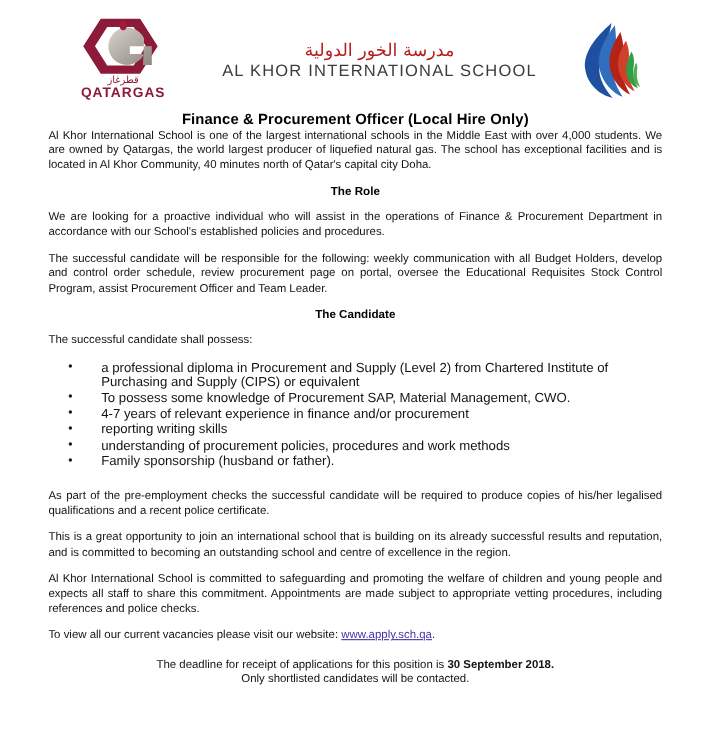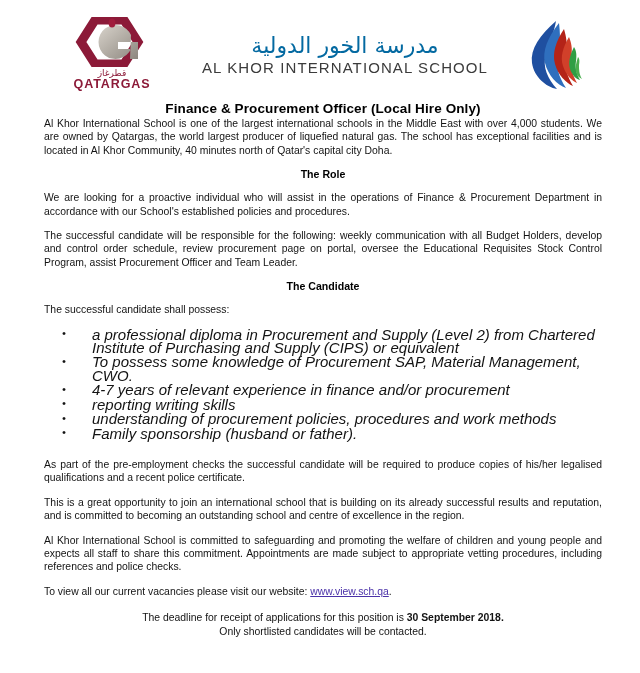--- a/index.html
+++ b/index.html
@@ -64,22 +64,22 @@
   }
 
   .school-name {
     flex: 1;
     text-align: center;
     padding-left: 6px;
     padding-right: 8px;
   }
   .school-arabic {
     font-family: "DejaVu Sans", sans-serif;
-    font-size: 22px;
-    color: #0369a1;
+    font-size: 16px;
+    color: #b91c1c;
     letter-spacing: 2px;
     line-height: 1.25;
     direction: rtl;
     white-space: nowrap;
   }
   .school-english {
     font-family: "Liberation Sans", sans-serif;
     font-size: 15px;
     color: #3b3b3b;
     letter-spacing: 1.1px;
@@ -126,26 +126,25 @@
     text-align: center;
   }
 
   ul.bullets {
     list-style: none;
     margin: 0 0 11px 0;
     padding: 0;
   }
   ul.bullets li {
     position: relative;
-    font-size: 15px;
+    font-size: 12px;
     line-height: 13.4px;
     padding-left: 48px;
     margin-bottom: 1px;
     color: #131313;
-    font-style: italic;
   }
   ul.bullets li::before {
     content: "\2022";
     position: absolute;
     left: 18px;
     top: -0.5px;
     font-size: 11px;
     color: #131313;
   }
 
@@ -240,21 +239,21 @@
 
     <div class="spacer-sm"></div>
 
     <p class="para">As part of the pre-employment checks the successful candidate will be required to produce copies of his/her legalised qualifications and a recent police certificate.</p>
 
     <p class="para">This is a great opportunity to join an international school that is building on its already successful results and reputation, and is committed to becoming an outstanding school and centre of excellence in the region.</p>
 
     <p class="para">Al Khor International School is committed to safeguarding and promoting the welfare of children and young people and expects all staff to share this commitment. Appointments are made subject to appropriate vetting procedures, including references and police checks.</p>
 
 
-    <p class="para noj"><span>To view all our current vacancies please visit our website: </span><a class="link purple" href="#">www.view.sch.qa</a><span>.</span></p>
+    <p class="para noj"><span>To view all our current vacancies please visit our website: </span><a class="link purple" href="#">www.apply.sch.qa</a><span>.</span></p>
 
     <div class="footer-block">
       <div><span>The deadline for receipt of applications for this position is </span><b>30 September 2018.</b></div>
       <div>Only shortlisted candidates will be contacted.</div>
     </div>
 
   </div>
 </div>
 
 </body></html>

